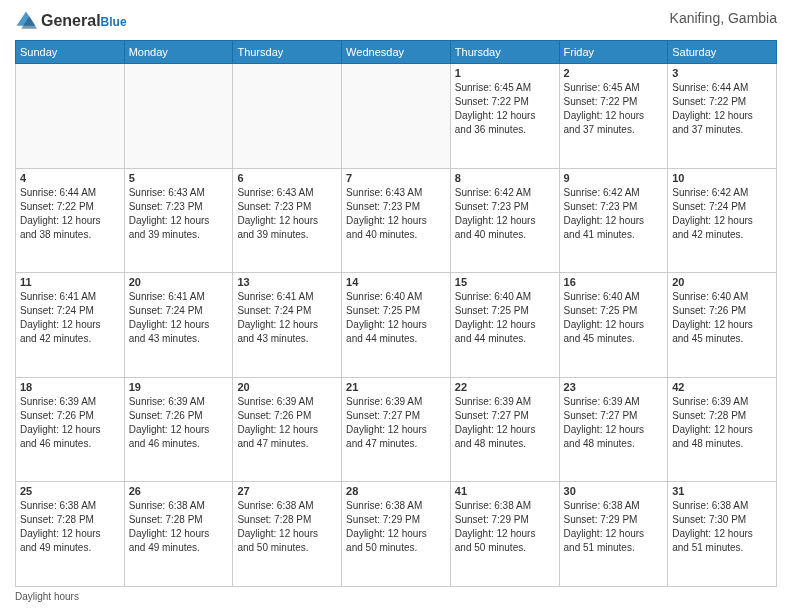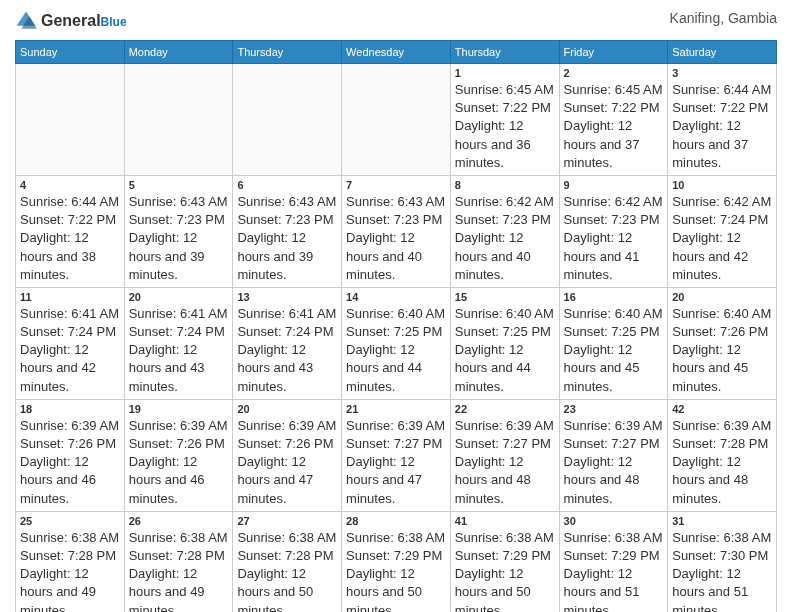--- a/index.html
+++ b/index.html
@@ -79,21 +79,21 @@
       width: calc(100% / 7);
       height: 78px;
     }
     .day-number {
       font-size: 11px;
       font-weight: bold;
       color: #333;
       margin-bottom: 2px;
     }
     .day-info {
-      font-size: 13px;
+      font-size: 10px;
       color: #333;
       line-height: 1.4;
     }
     .empty-cell {
       background: #f9f9f9;
     }
     .footer-note {
       font-size: 10px;
       color: #555;
       margin-top: 4px;

